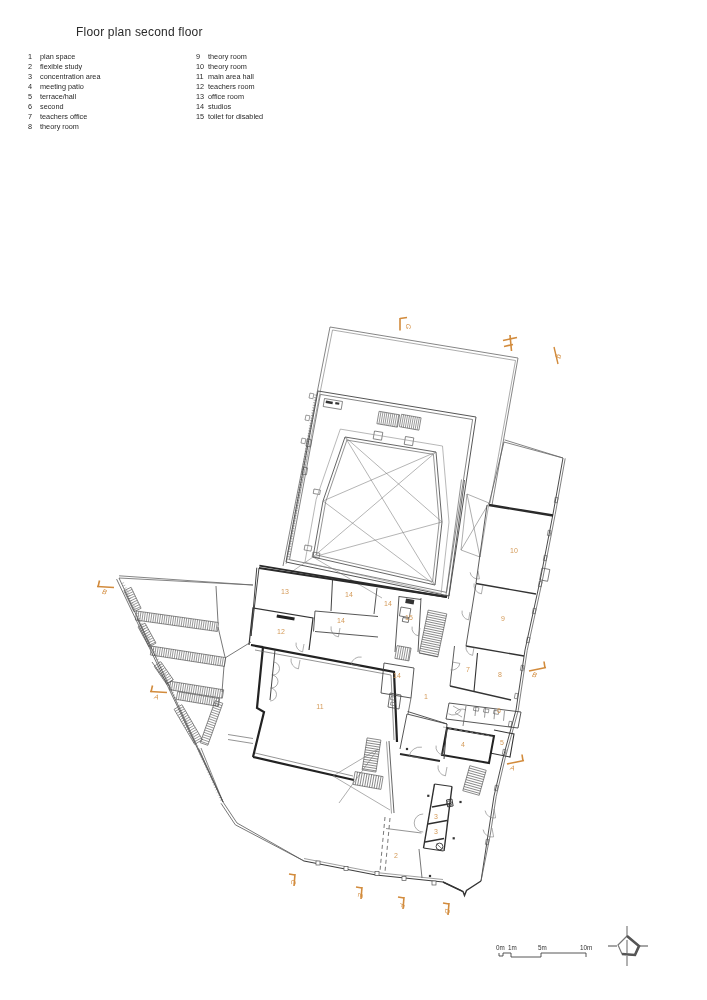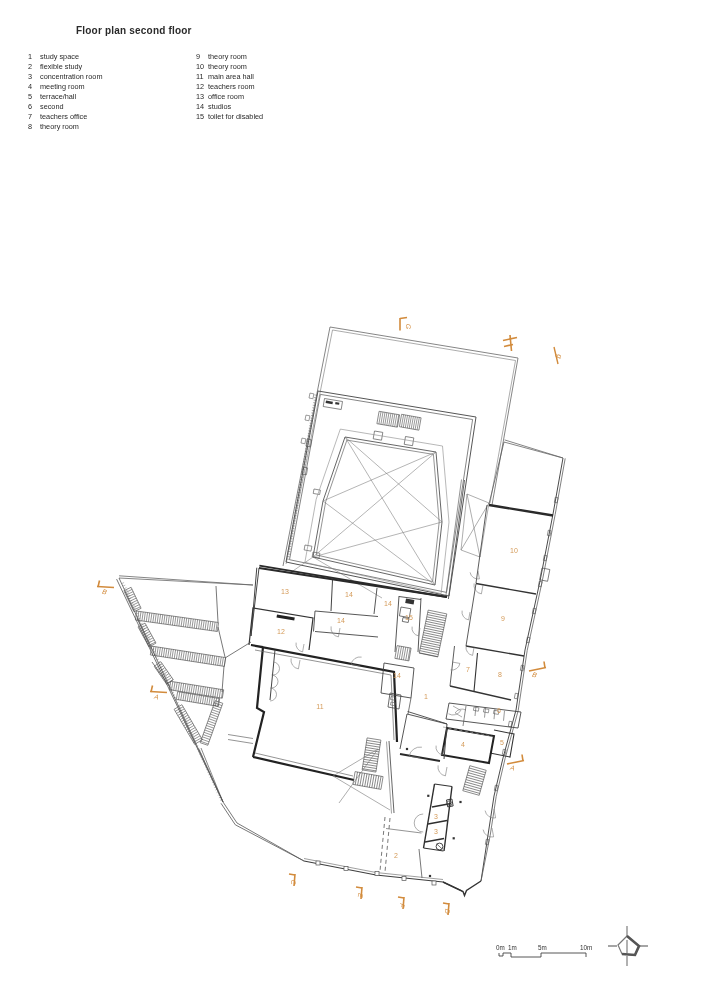--- a/index.html
+++ b/index.html
@@ -1,17 +1,17 @@
 <!DOCTYPE html>
 <html><head>
 <meta charset="utf-8">
 <style>
   html,body { margin:0; padding:0; background:#fff; width:707px; height:1000px; overflow:hidden; }
   * { box-sizing:border-box; }
-  .title { position:absolute; left:28px; top:25px; font-family:"Liberation Sans",sans-serif; font-size:10px; font-weight:bold; color:#2a2a2a; letter-spacing:0.2px;padding-left:48px; }
+  .title { position:absolute; left:28px; top:25px; font-family:"Liberation Sans",sans-serif; font-size:12px; font-weight:normal; color:#2a2a2a; letter-spacing:0.2px;padding-left:48px; }
   .legend { position:absolute; font-family:"Liberation Sans",sans-serif; font-size:7.3px; color:#2a2a2a; line-height:10px; }
   .legend td { padding:0; vertical-align:top; }
   table { border-collapse:collapse; }
   .num { width:12px; }
   svg { position:absolute; left:0; top:0; }
 </style>
 </head>
 <body>
 
 <svg width="707" height="1000" viewBox="0 0 707 1000">
@@ -524,33 +524,33 @@
 </g>
 </svg>
 
 <div class="title">Floor plan second floor</div>
 
 <div class="legend" style="left:28px; top:52px;">
 <table>
 <tbody>
         <tr>
           <td class="num">1</td>
-          <td>study space</td>
+          <td>plan space</td>
         </tr>
 <tr>
           <td class="num">2</td>
           <td>flexible study</td>
         </tr>
 <tr>
           <td class="num">3</td>
-          <td>concentration room</td>
+          <td>concentration area</td>
         </tr>
 <tr>
           <td class="num">4</td>
-          <td>meeting room</td>
+          <td>meeting patio</td>
         </tr>
 <tr>
           <td class="num">5</td>
           <td>terrace/hall</td>
         </tr>
 <tr>
           <td class="num">6</td>
           <td>second</td>
         </tr>
 <tr>

